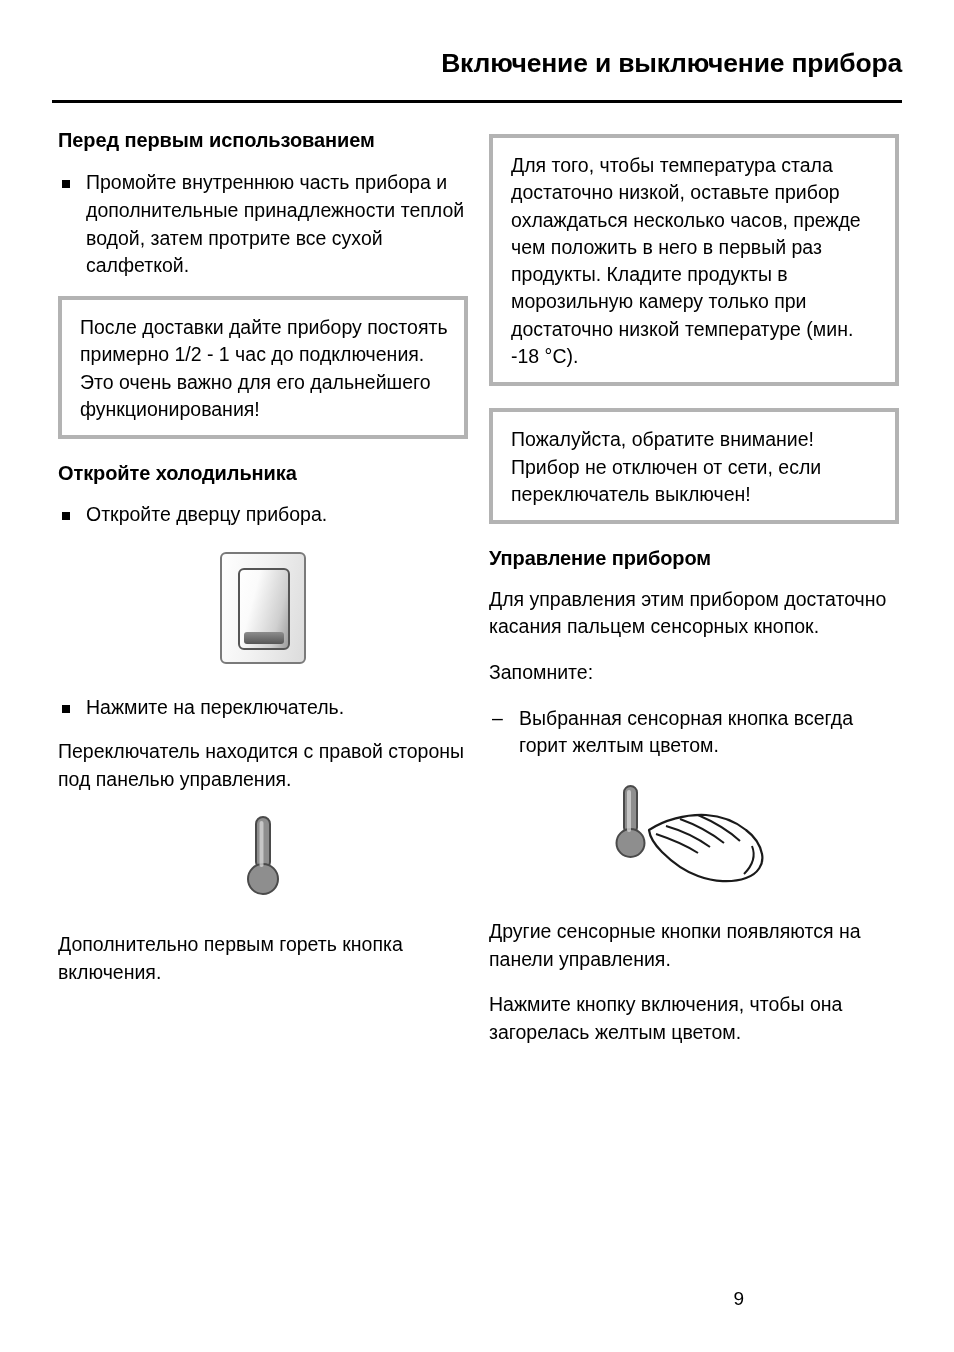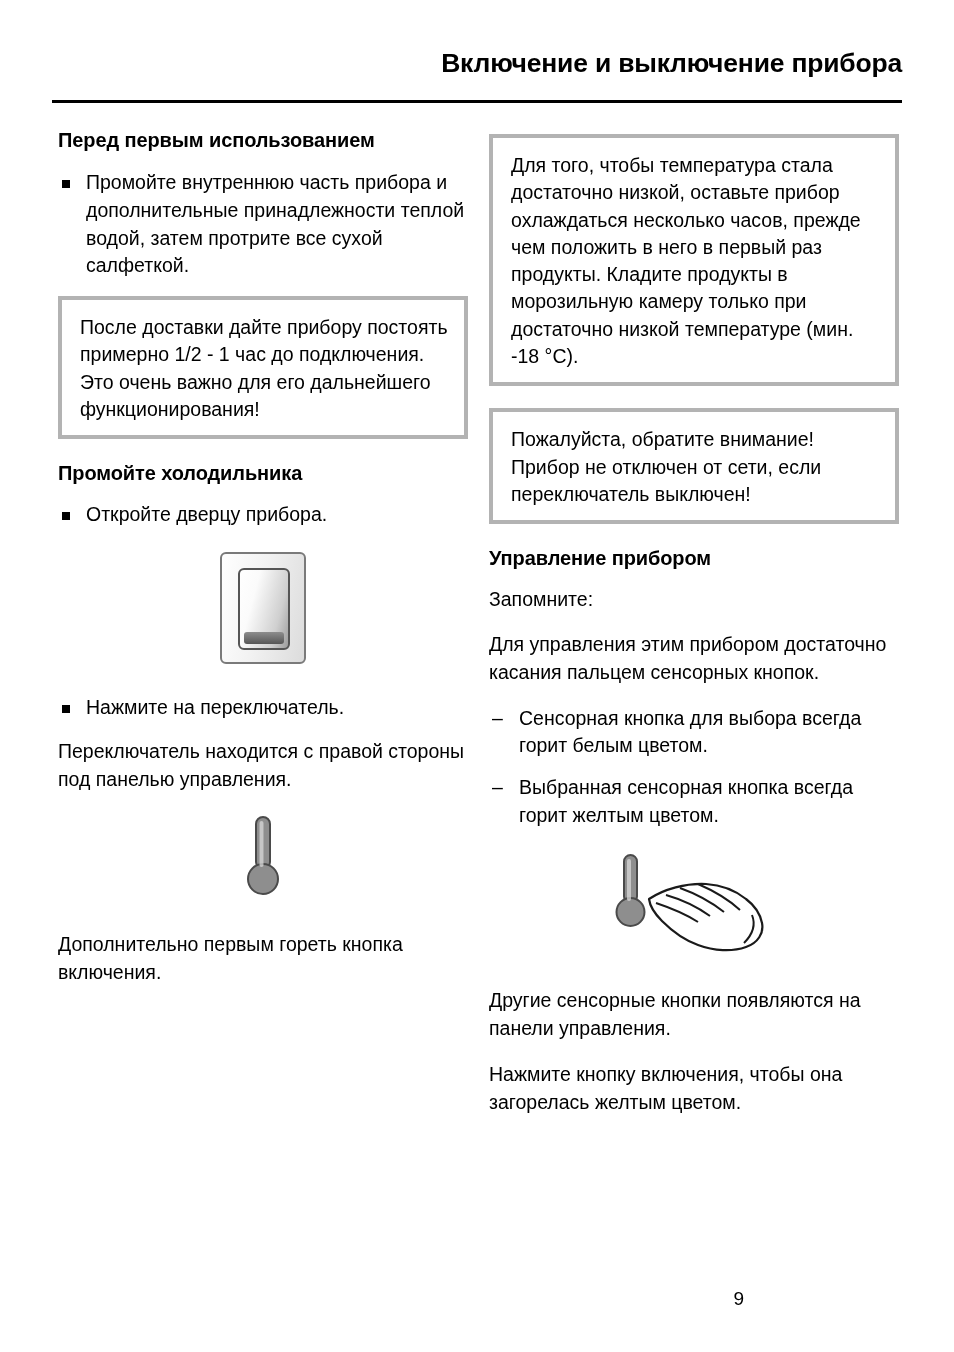--- a/index.html
+++ b/index.html
@@ -192,21 +192,21 @@
     <h2 class="sect">Перед первым использованием</h2>
 
     <ul class="sq">
       <li>Промойте внутреннюю часть прибора и дополнительные принадлежности теплой водой, затем протрите все сухой салфеткой.</li>
     </ul>
 
     <div class="notebox">
       <p>После доставки дайте прибору постоять примерно 1/2 - 1 час до подключения. Это очень важно для его дальнейшего функционирования!</p>
     </div>
 
-    <h2 class="sect tight">Промойте холодильника</h2>
+    <h2 class="sect tight">Откройте холодильника</h2>
 
     <ul class="sq">
       <li>Откройте дверцу прибора.</li>
     </ul>
 
     <div class="fig-switch">
       <div class="switch-plate">
         <div class="switch-rocker"></div>
       </div>
     </div>
@@ -233,25 +233,24 @@
     <div class="notebox">
       <p>Для того, чтобы температура стала достаточно низкой, оставьте прибор охлаждаться несколько часов, прежде чем положить в него в первый раз продукты. Кладите продукты в морозильную камеру только при достаточно низкой температуре (мин. -18 °C).</p>
     </div>
 
     <div class="notebox">
       <p>Пожалуйста, обратите внимание! Прибор не отключен от сети, если переключатель выключен!</p>
     </div>
 
     <h2 class="sect tight">Управление прибором</h2>
 
+    <p class="body">Для управления этим прибором достаточно касания пальцем сенсорных кнопок.</p>
     <p class="body">Запомните:</p>
-    <p class="body">Для управления этим прибором достаточно касания пальцем сенсорных кнопок.</p>
 
     <ul class="dash">
-      <li>Сенсорная кнопка для выбора всегда горит белым цветом.</li>
       <li>Выбранная сенсорная кнопка всегда горит желтым цветом.</li>
     </ul>
 
     <div class="fig-hand">
       <svg width="200" height="104" viewBox="0 0 200 104">
 
         <rect x="30" y="2" width="13" height="48" rx="6.5" fill="#8e8e8e" stroke="#4a4a4a" stroke-width="2"></rect>
         <circle cx="36.5" cy="59" r="14" fill="#8e8e8e" stroke="#4a4a4a" stroke-width="2"></circle>
         <rect x="33" y="6" width="4" height="42" rx="2" fill="#d8d8d8" opacity="0.75"></rect>
 

